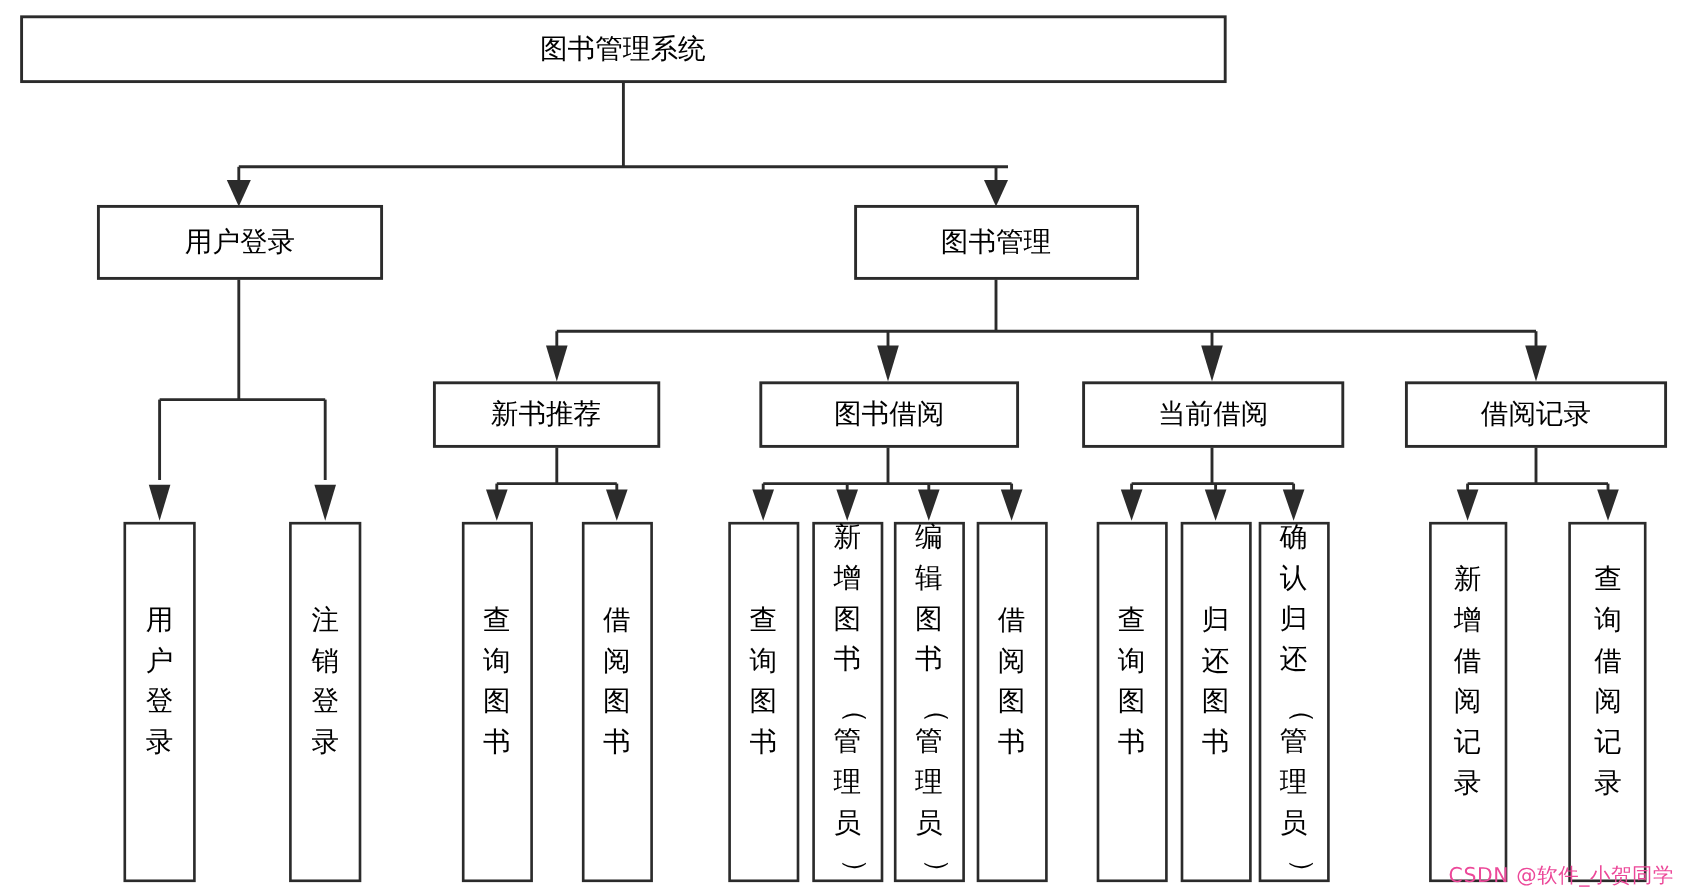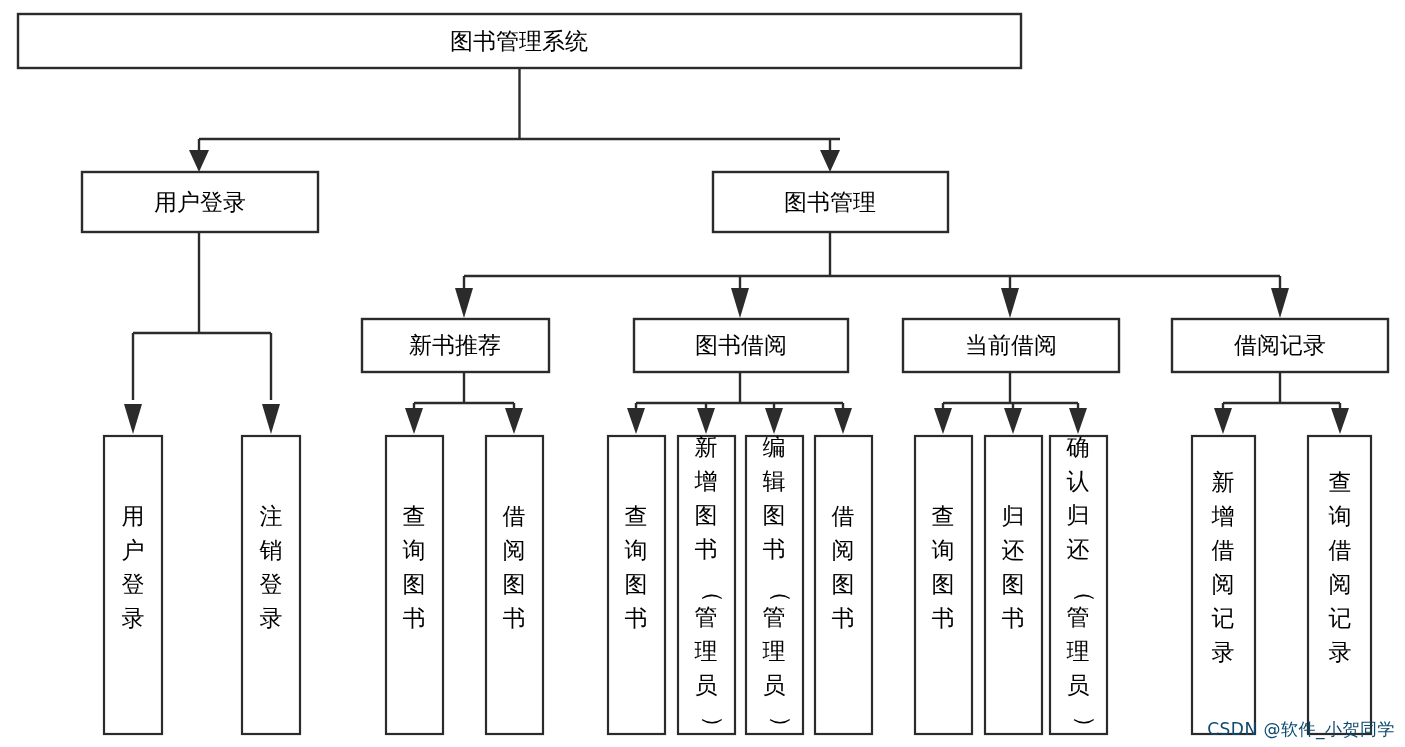--- a/index.html
+++ b/index.html
@@ -54,21 +54,21 @@
     font-family: "DejaVu Sans", "Liberation Sans", sans-serif;
     font-size: 23px;
     text-anchor: middle;
   }
   .watermark-text {
     position: absolute;
     right: 10px;
     bottom: 6px;
     font-family: "DejaVu Sans", "Liberation Sans", sans-serif;
     font-size: 17px;
-    color: #0c4a6e;
+    color: #ec4899;
     letter-spacing: 0.5px;
     white-space: nowrap;
     pointer-events: none;
   }
 </style>
 </head>
 <body>
 
 <div id="diagram-root">
 

